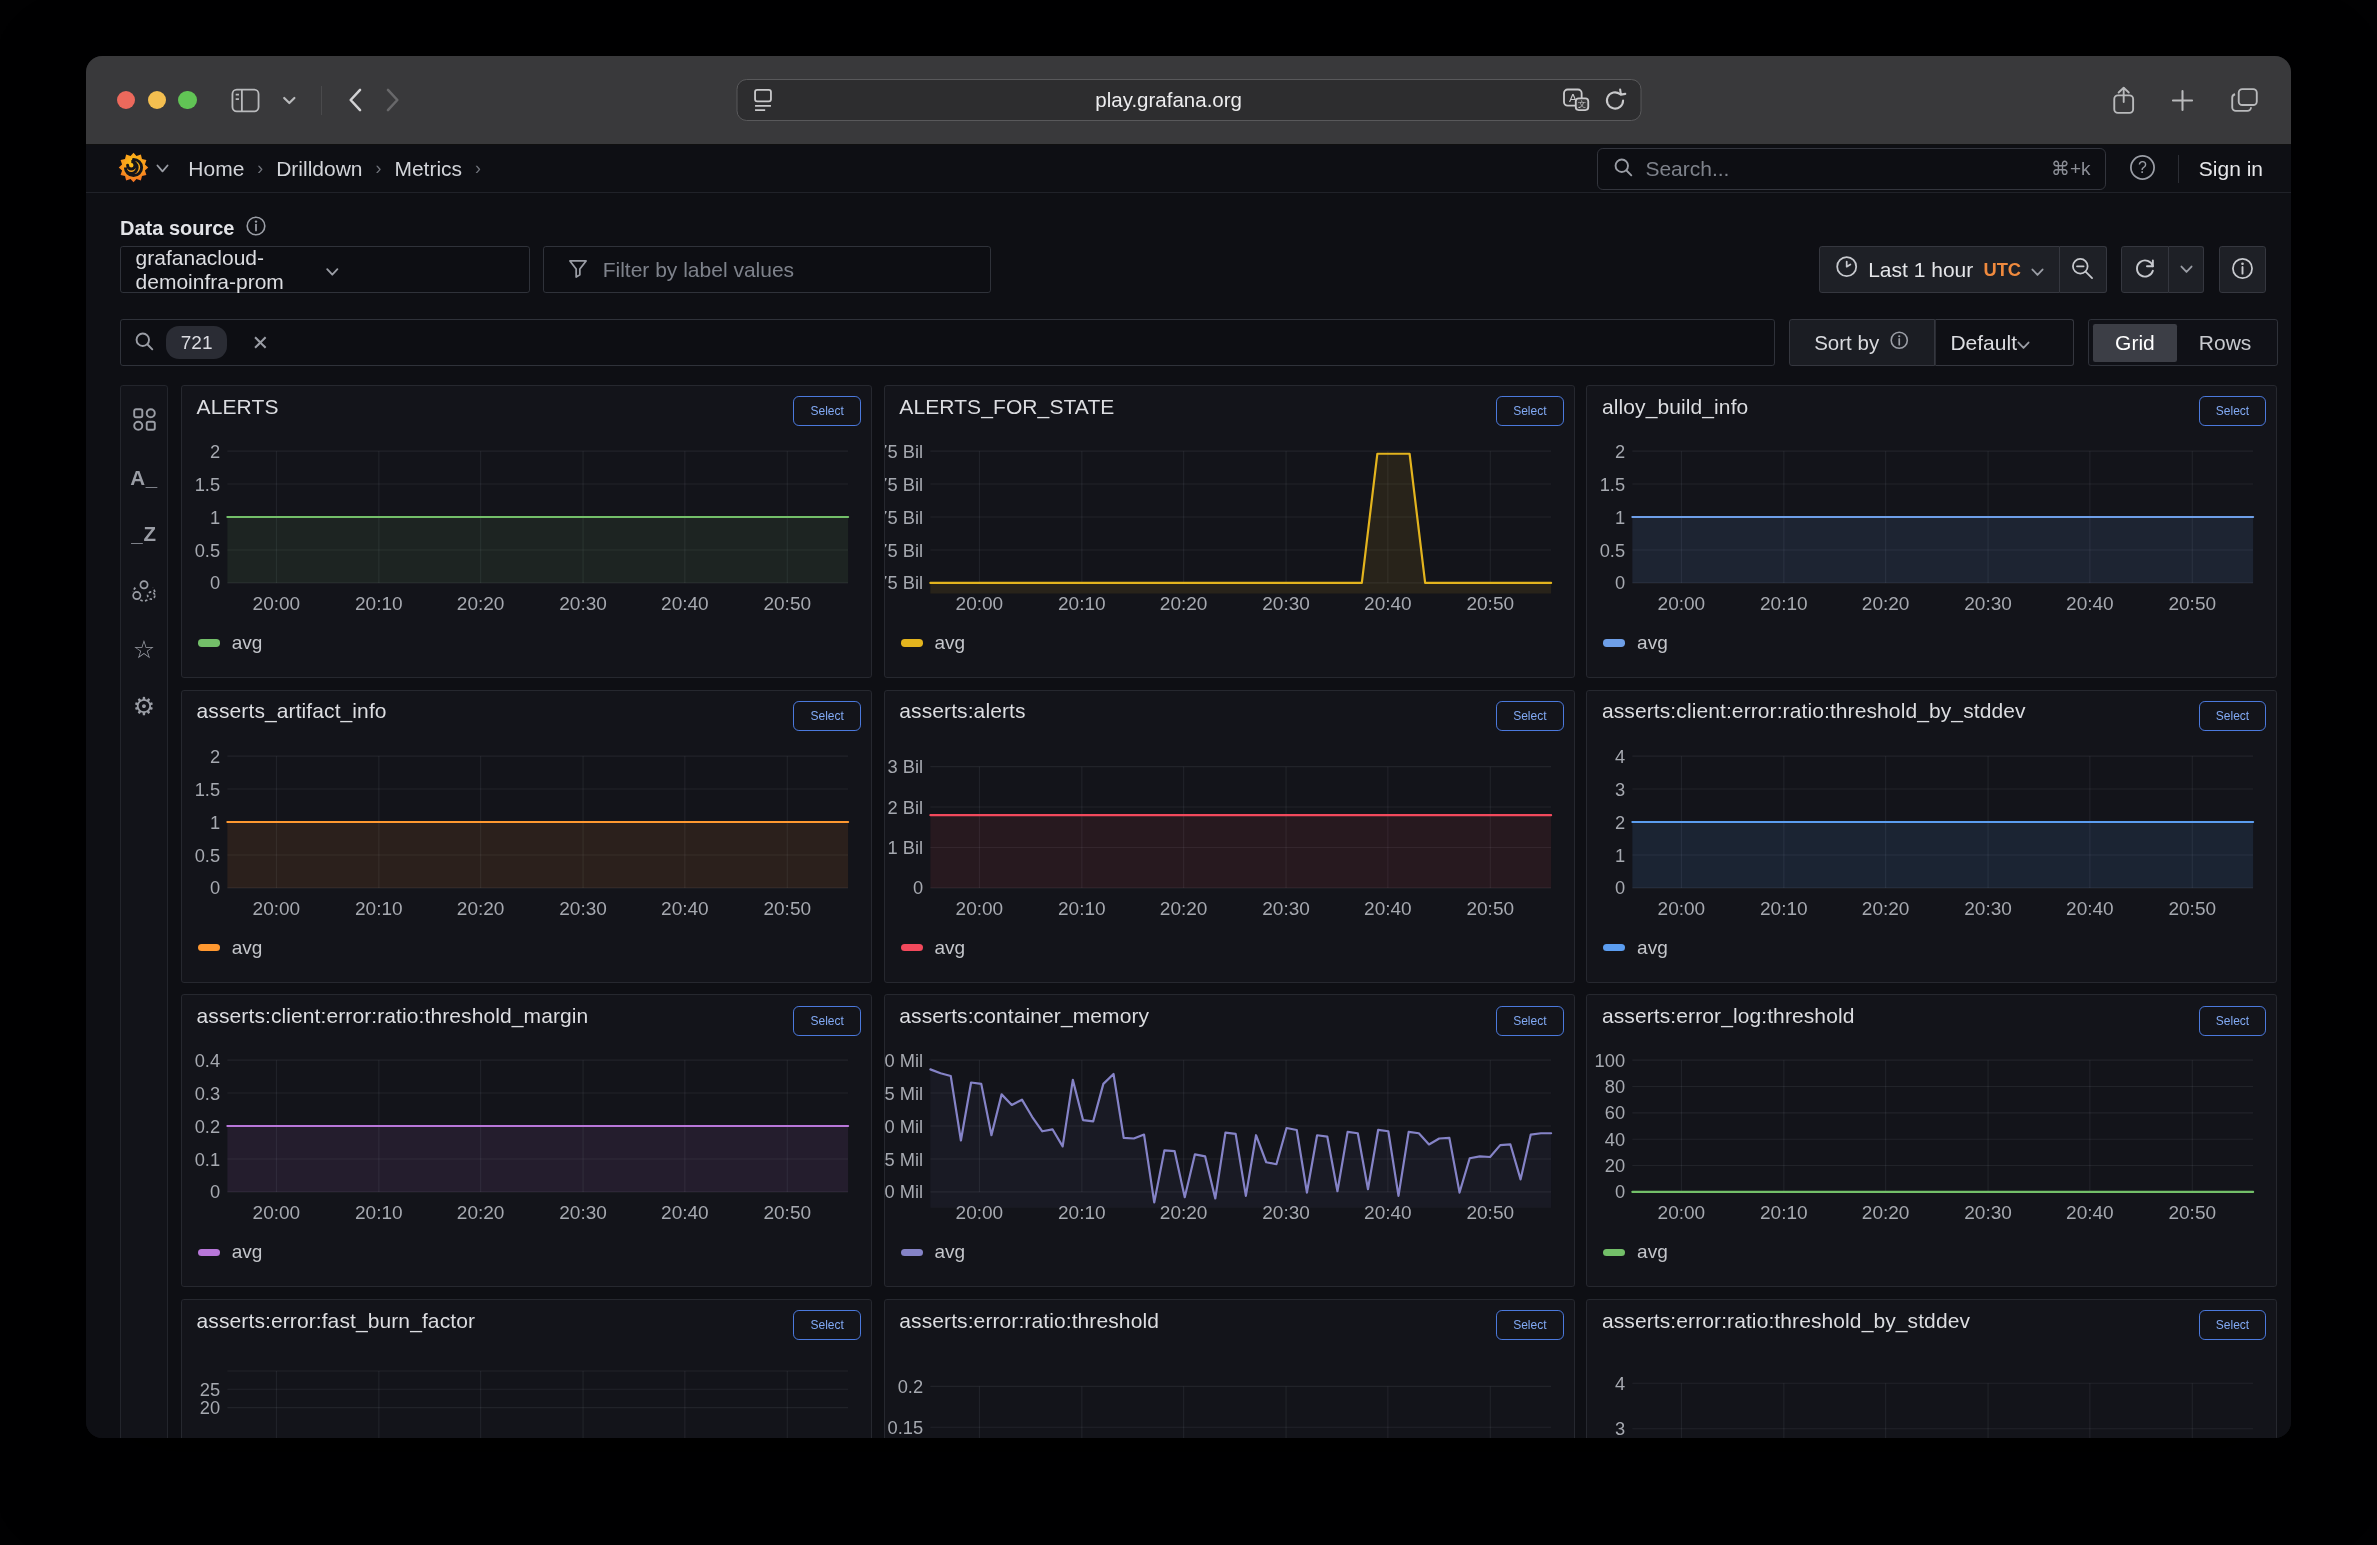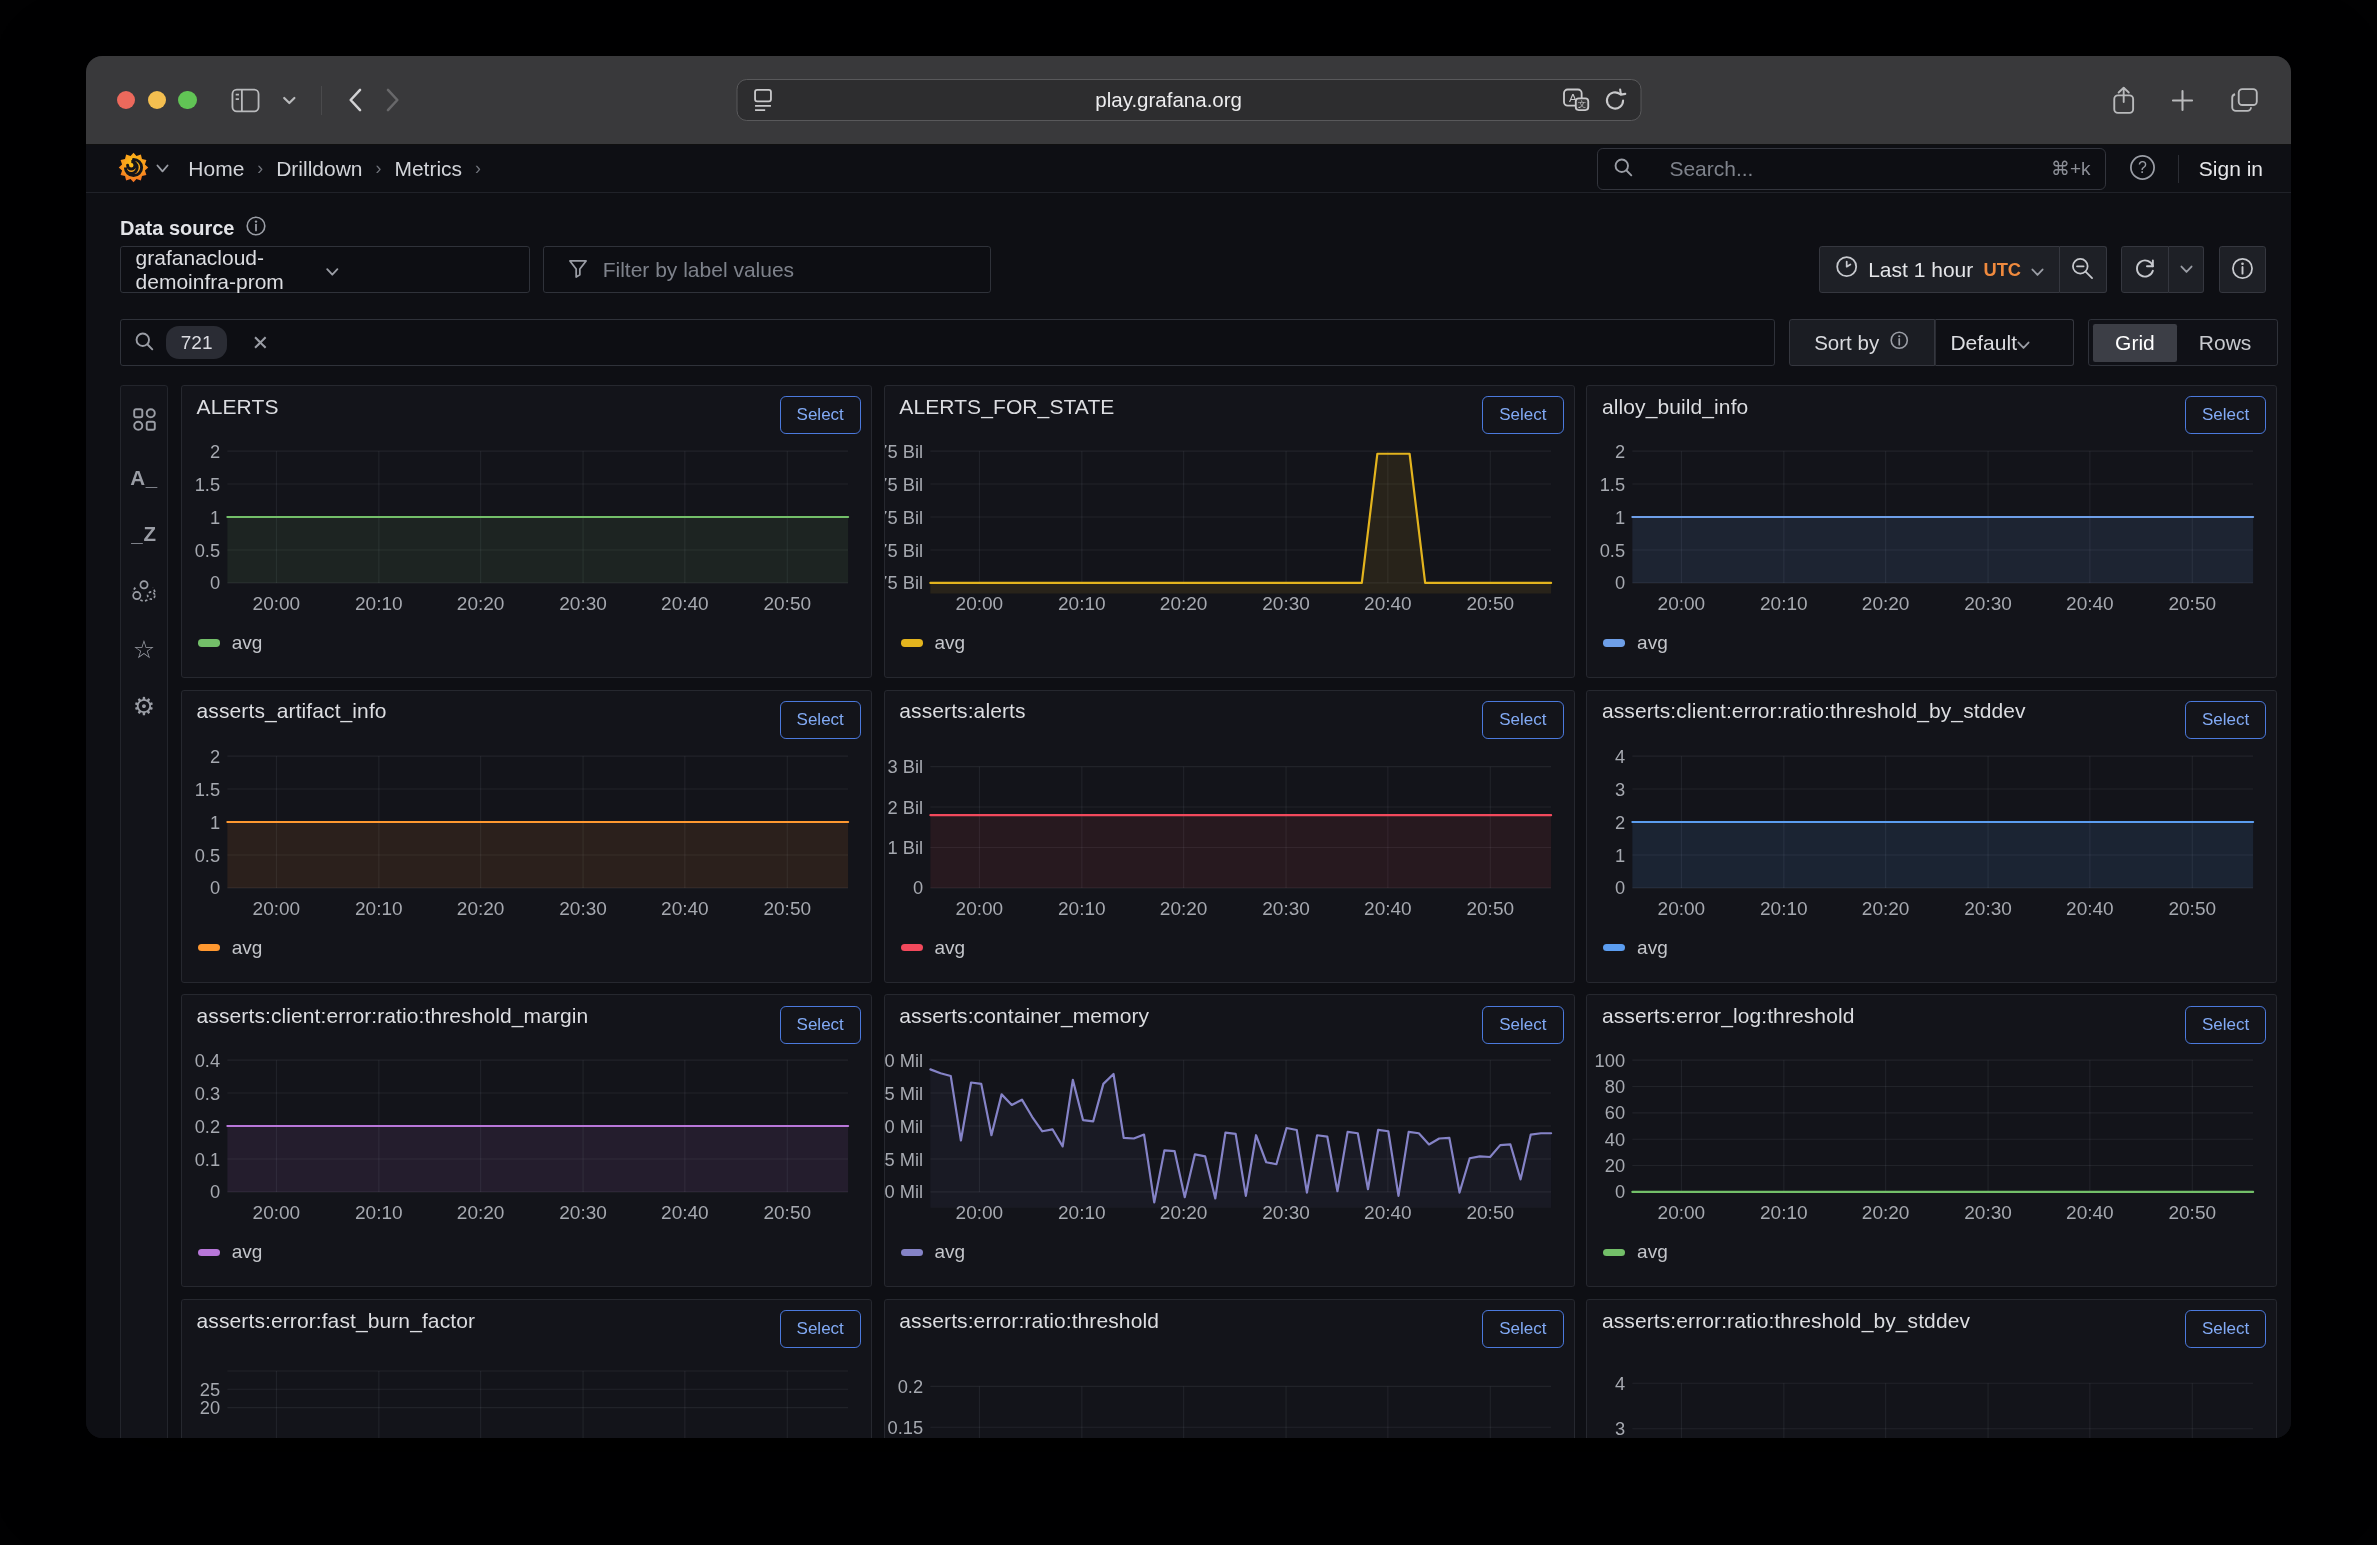--- a/index.html
+++ b/index.html
@@ -17,21 +17,21 @@
   .tb-right{position:absolute;right:32px;top:0;height:88px;display:flex;align-items:center;gap:35px;color:#b9babc;}
   svg.tbi{display:block}
   
   .gpage{position:relative;width:2205px;height:1294px;background:#0e0f14;}
   .gnav{position:absolute;top:0;left:0;right:0;height:48px;border-bottom:0.7px solid #202229;display:flex;align-items:center;padding:0 28px 0 32px;box-sizing:border-box;}
   .crumbs{display:flex;align-items:center;gap:13px;margin-left:19px;}
   .crumb{color:#d2d4d9;font-size:21px;}
   .crumb-sep{color:#71747c;font-size:17.6px;}
   .nav-spacer{flex:1}
   .nav-search{width:509px;height:42px;border:0.7px solid #33353d;background:#0d0e13;border-radius:5.9px;display:flex;align-items:center;padding:0 14.6px;box-sizing:border-box;gap:10.2px;}
-  .nav-search input{flex:1;background:transparent;border:0;outline:0;color:#d8d9dd;font-size:21px;font-family:inherit;margin-left:24px;}
+  .nav-search input{flex:1;background:transparent;border:0;outline:0;color:#d8d9dd;font-size:21px;font-family:inherit;}
   .nav-search input::placeholder{color:#7e828b}
   .kbd-hint{color:#8b8e96;font-size:19px;}
   .help-btn{margin-left:22px;color:#9a9da5;}
   .nav-divider{width:0.7px;height:28px;background:#2c2e35;margin:0 20.5px;}
   .signin{color:#e6e7ea;font-size:21px;}
   .ds-label-row{position:absolute;top:70px;left:34px;display:flex;align-items:center;gap:10.2px;color:#e3e4e8;font-size:20px;font-weight:700;}
   .controls{position:absolute;top:101px;left:34px;right:25px;height:47px;display:flex;align-items:center;}
   .ds-select{width:410px;height:47px;border:0.7px solid #2f323a;background:#0d0e13;border-radius:2.9px;display:flex;align-items:center;padding:0 14.6px;box-sizing:border-box;color:#dcdde1;font-size:21px;}
   .ds-select span{flex:1}
   .filter-box{width:448px;height:47px;border:0.7px solid #2f323a;background:#0d0e13;border-radius:2.9px;display:flex;align-items:center;gap:11.7px;padding:0 23px;box-sizing:border-box;margin-left:13px;}
@@ -60,21 +60,21 @@
   .seg.active{background:#3c3e46;color:#ffffff;}
   
   .rail{position:absolute;left:34px;top:240px;bottom:-88px;width:48px;background:#121319;border:0.7px solid #23252c;border-radius:2.9px;box-sizing:border-box;display:flex;flex-direction:column;align-items:center;padding-top:20.5px;gap:32px;color:#9a9da5;}
   .rail-txt{font-size:20.5px;font-weight:700;letter-spacing:0.7px;color:#9a9da5;}
   .rail-glyph{font-size:25px;line-height:1;color:#9a9da5;font-family:"DejaVu Sans",sans-serif;}
   
   #grid{position:absolute;left:95px;top:240px;display:grid;grid-template-columns:repeat(3,691px);grid-auto-rows:293px;column-gap:11.7px;row-gap:11.7px;}
   .panel{position:relative;background:#13141a;border:0.7px solid #26282f;border-radius:2.9px;box-sizing:border-box;}
   .p-head{position:absolute;top:8.8px;left:14.6px;right:10.2px;display:flex;align-items:flex-start;justify-content:space-between;}
   .p-title{margin:0;font-size:21px;font-weight:500;color:#dcdde1;letter-spacing:0.1px;}
-  .select-btn{margin-top:1.5px;height:38px;padding:0 16px;background:transparent;border:1.1px solid #4b79dd;border-radius:5.9px;color:#82aaf5;font-size:17px;font-family:inherit;font-weight:500;}
+  .select-btn{margin-top:1.5px;height:30px;padding:0 16px;background:transparent;border:1.1px solid #4b79dd;border-radius:5.9px;color:#82aaf5;font-size:12px;font-family:inherit;font-weight:500;}
   .p-chart{position:absolute;left:0;top:51px;}
   .p-legend{position:absolute;left:16px;top:246px;display:flex;align-items:center;gap:11.7px;}
   .p-legend .swatch{width:22px;height:7.3px;border-radius:3.7px;}
   .p-legend .l-label{color:#c4c6cb;font-size:19px;}
 </style>
 </head>
 <body>
 
 <div class="window">
 

